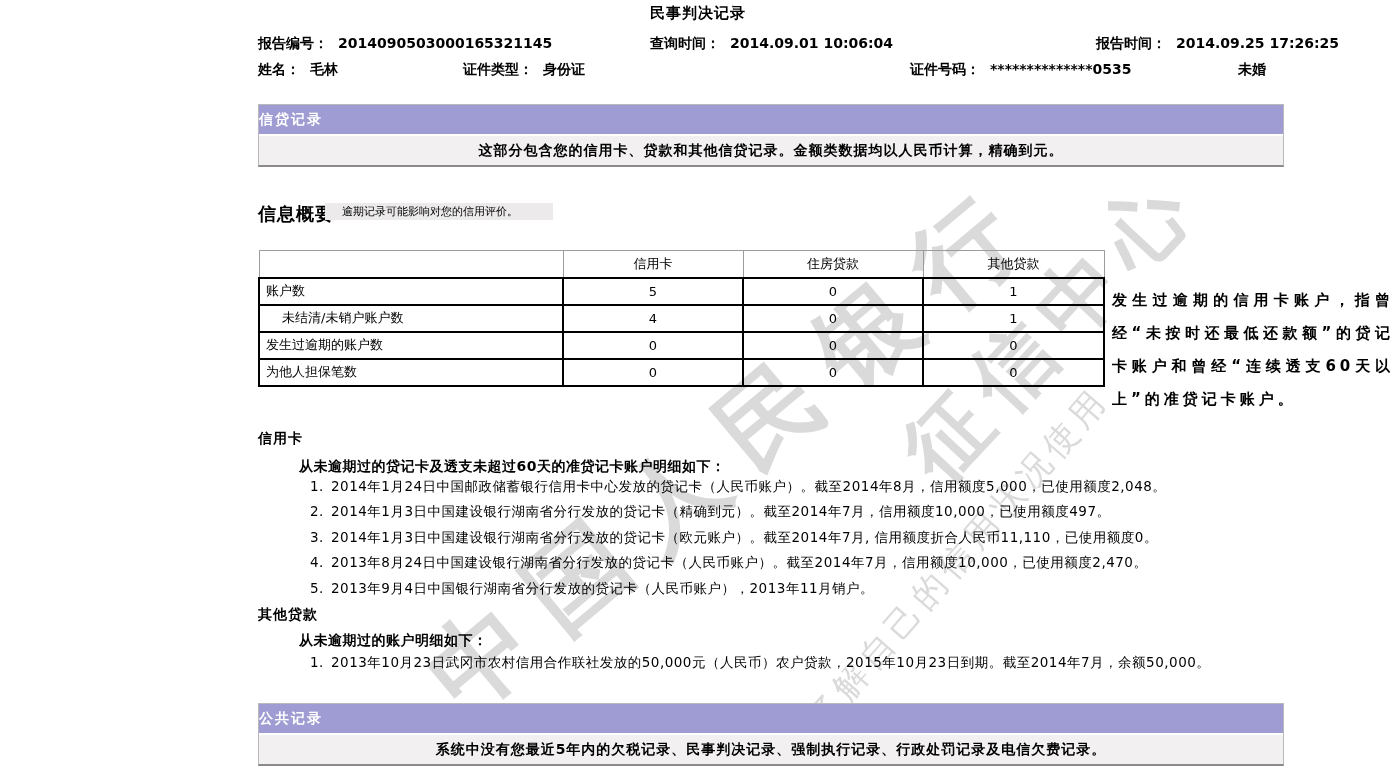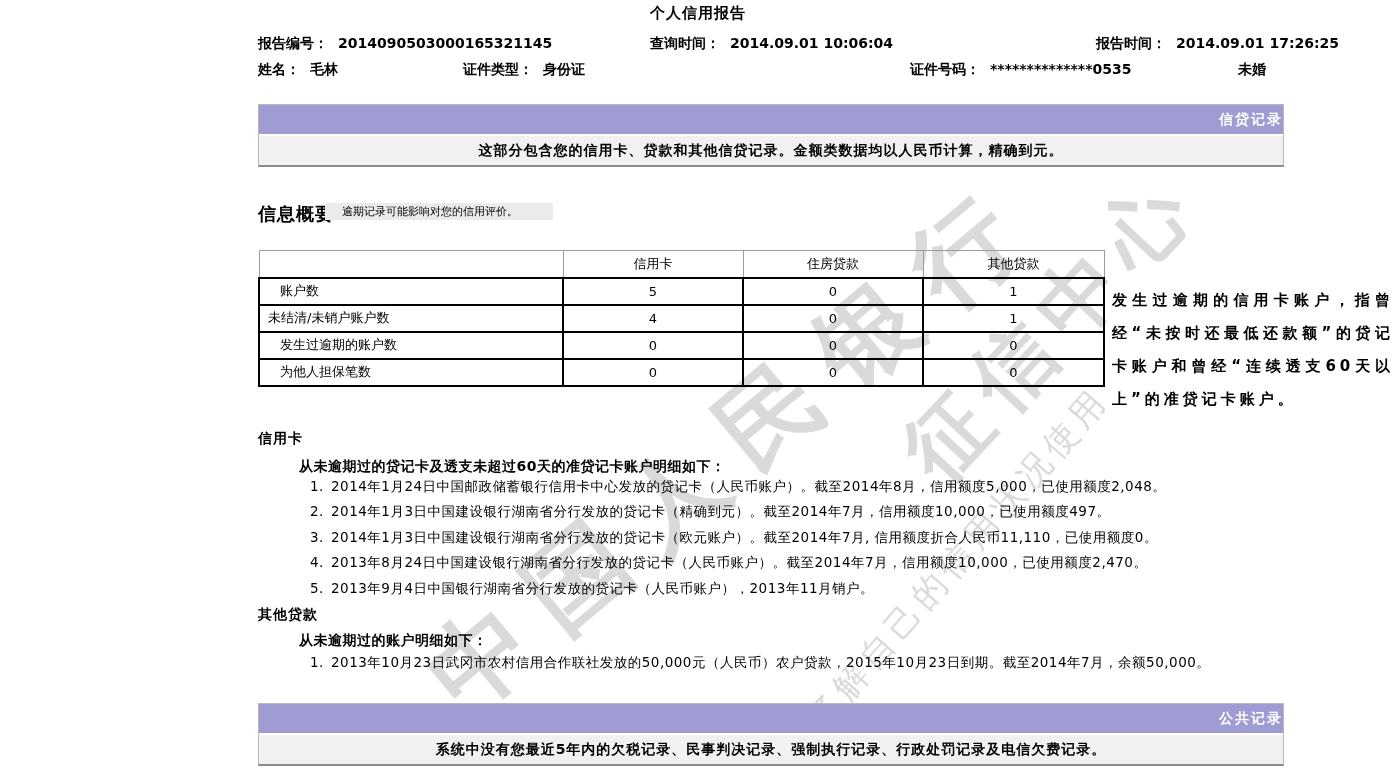--- a/index.html
+++ b/index.html
@@ -40,21 +40,21 @@
   .hdr .lbl{margin-right:10px;}
   
   .banner{
     position:absolute;left:258px;width:1026px;
     border:1px solid #b9b9b9;border-bottom:2px solid #8a8a8a;
     background:#ffffff;
   }
   .banner .bar{
     background:var(--banner-purple);
     color:#ffffff;font-weight:bold;font-size:14px;letter-spacing:2px;
-    height:29px;line-height:29px;text-align:right;
+    height:29px;line-height:29px;text-align:left;
   }
   .banner .band{
     background:var(--band-gray);
     margin-top:2px;
     height:29px;line-height:29px;text-align:center;
     font-size:14px;font-weight:bold;letter-spacing:1px;
   }
   
   .sum-heading{position:absolute;left:258px;top:202px;font-size:18px;font-weight:bold;letter-spacing:1px;}
   .sum-notice{
@@ -67,22 +67,22 @@
     border-collapse:collapse;table-layout:fixed;width:845px;
     font-size:13px;
   }
   table.sum th{
     border:1px solid #9c9c9c;font-weight:normal;
     height:27px;text-align:center;background:transparent;
   }
   table.sum td{
     border:2px solid #000;height:27px;background:transparent;
   }
-  table.sum td.lab{text-align:left;padding-left:20px;}
-  table.sum td.lab.ind{padding-left:8px;}
+  table.sum td.lab{text-align:left;padding-left:6px;}
+  table.sum td.lab.ind{padding-left:22px;}
   table.sum td.val{text-align:center;}
   
   .side-note{
     position:absolute;left:1112px;top:284px;width:282px;
     font-size:15px;font-weight:bold;line-height:33px;letter-spacing:4px;
     text-align:justify;
   }
   
   .sec-heading{position:absolute;font-size:14px;font-weight:bold;letter-spacing:1px;}
   .sec-sub{position:absolute;font-size:14px;font-weight:bold;letter-spacing:0.5px;white-space:nowrap;}
@@ -92,30 +92,30 @@
 </style>
 </head>
 <body>
 
 <div class="wm wm-big1">中国人民银行</div>
 <div class="wm wm-big2">征信中心</div>
 <div class="wm wm-small">您了解自己的信用状况使用</div>
 
 <div class="content">
 
-  <div class="page-title">个人信用报告</div>
+  <div class="page-title">民事判决记录</div>
 
   <div class="hdr" style="left:258px;top:35px;">
     <span class="lbl">报告编号：</span><span>2014090503000165321145</span>
   </div>
   <div class="hdr" style="left:650px;top:35px;">
     <span class="lbl">查询时间：</span><span>2014.09.01 10:06:04</span>
   </div>
   <div class="hdr" style="left:1096px;top:35px;">
-    <span class="lbl">报告时间：</span><span>2014.09.01 17:26:25</span>
+    <span class="lbl">报告时间：</span><span>2014.09.25 17:26:25</span>
   </div>
 
   <div class="hdr" style="left:258px;top:61px;">
     <span class="lbl">姓名：</span><span>毛林</span>
   </div>
   <div class="hdr" style="left:463px;top:61px;">
     <span class="lbl">证件类型：</span><span>身份证</span>
   </div>
   <div class="hdr" style="left:910px;top:61px;">
     <span class="lbl">证件号码：</span><span>**************0535</span>

